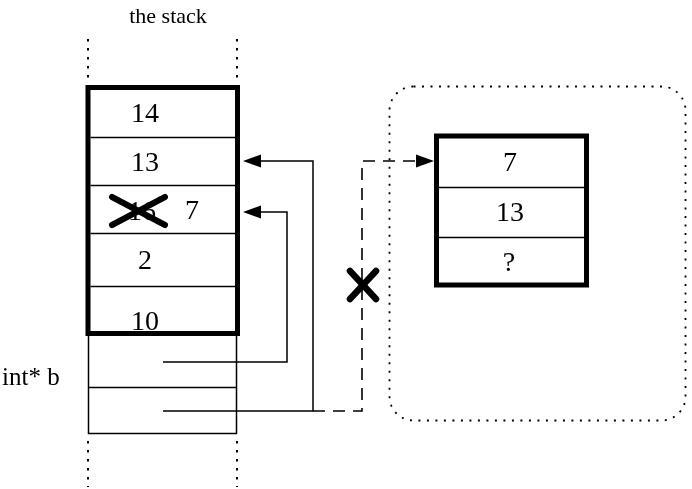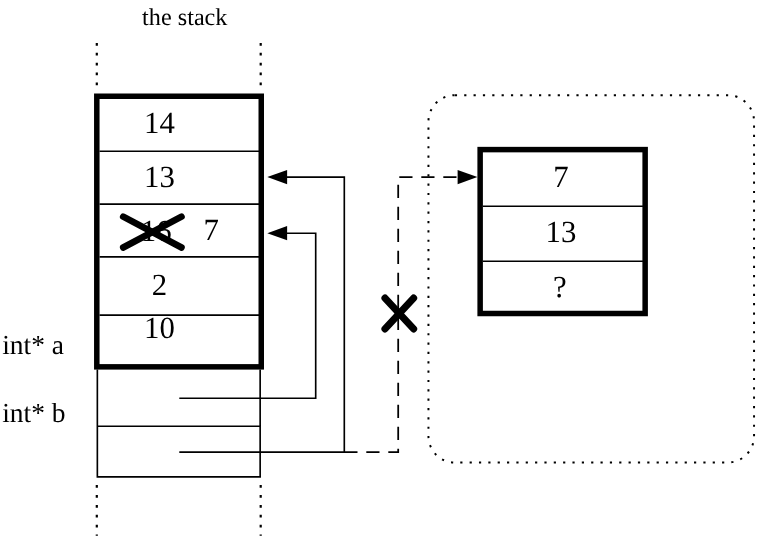--- a/index.html
+++ b/index.html
@@ -74,22 +74,21 @@
     </g>
   </svg>
 
   <div class="t title" style="left:168px; top:16px;">the stack</div>
 
   <div class="t cellv" style="left:145px; top:113px;">14</div>
   <div class="t cellv" style="left:145px; top:162px;">13</div>
   <div class="t cellv" style="left:142px; top:211px;">16</div>
   <div class="t cellv" style="left:192px; top:210px;">7</div>
   <div class="t cellv" style="left:145px; top:260px;">2</div>
-  <div class="t cellv" style="left:145px; top:299px;text-align:center;">10</div>
+  <div class="t cellv" style="left:145px; top:321px;text-align:center;">10</div>
 
   <div class="t cellv" style="left:510px; top:162px;">7</div>
   <div class="t cellv" style="left:510px; top:212px;">13</div>
   <div class="t cellv" style="left:509px; top:262px;">?</div>
 
-  <div class="varlbl" style="left:2px; top:314px;">int* a</div>
   <div class="varlbl" style="left:2px; top:376px;">int* b</div>
 
 </div>
 
 </body></html>

